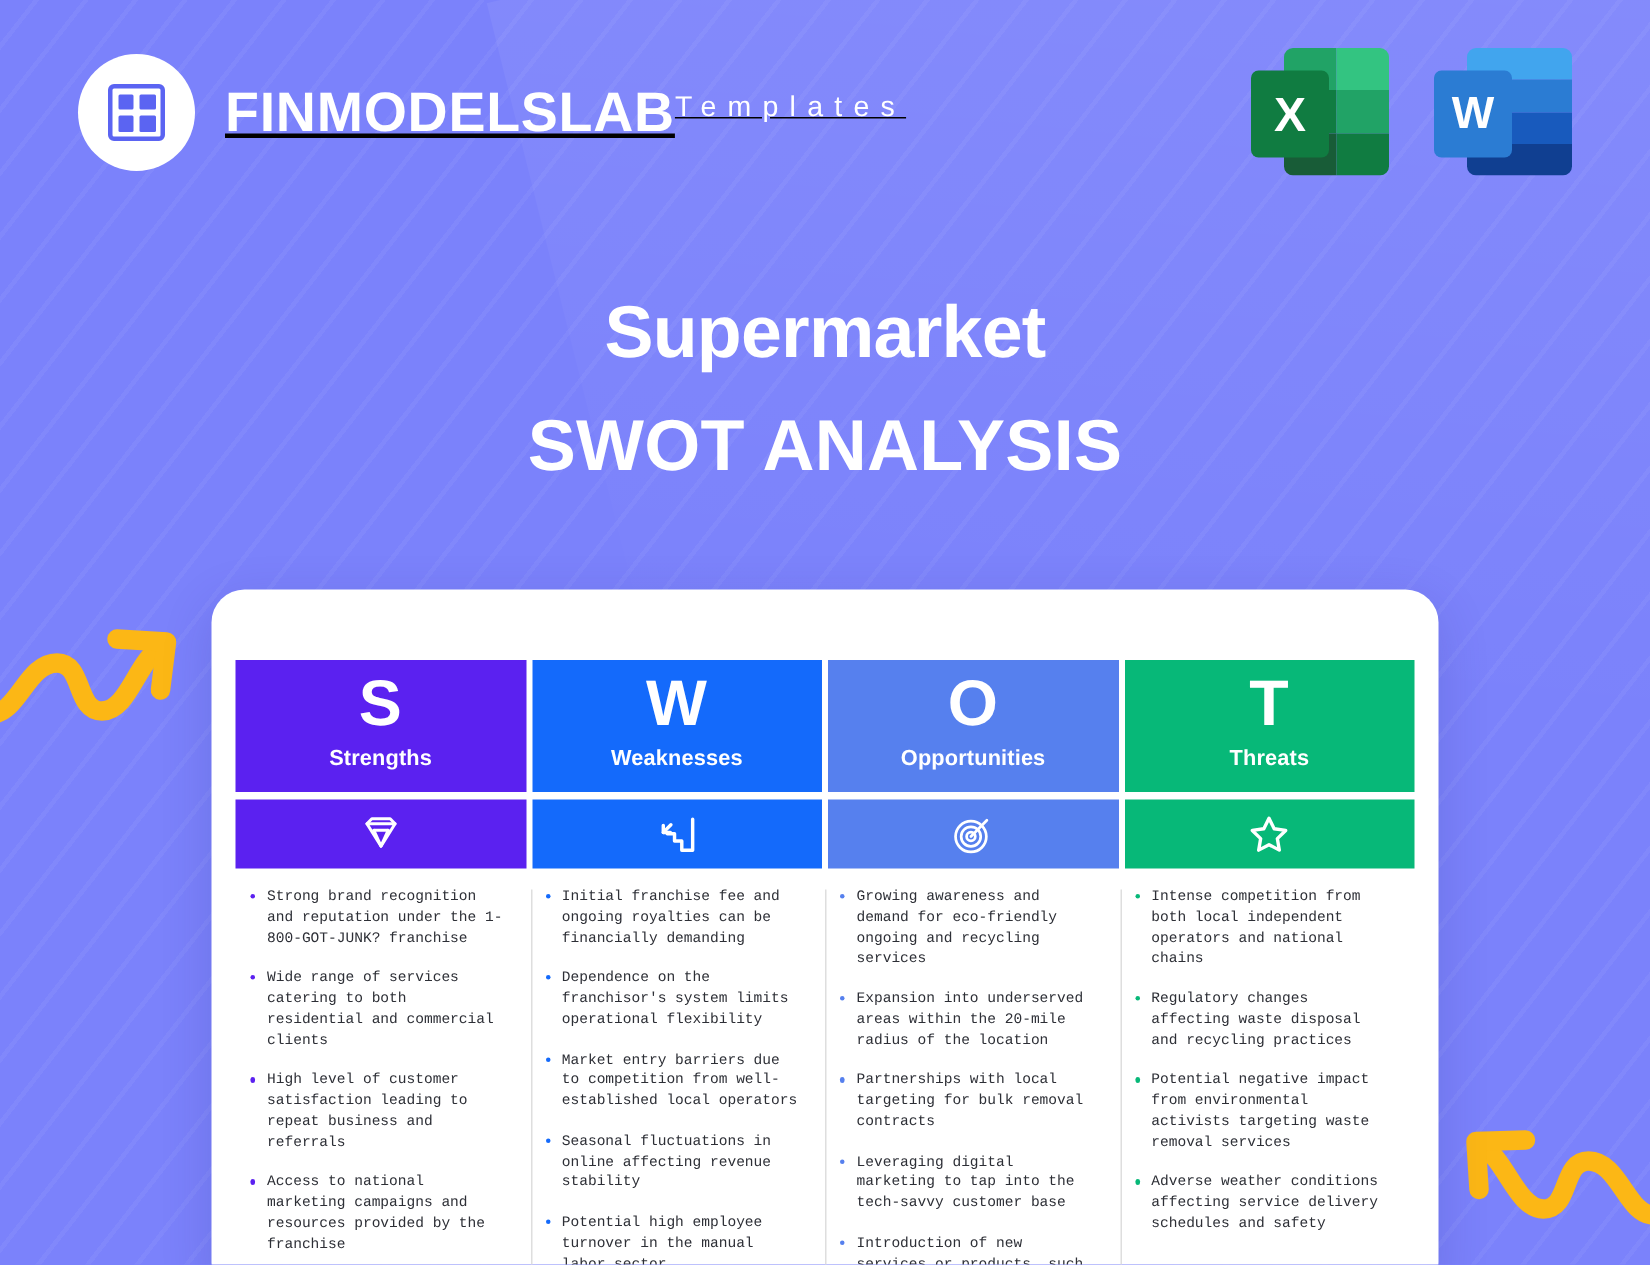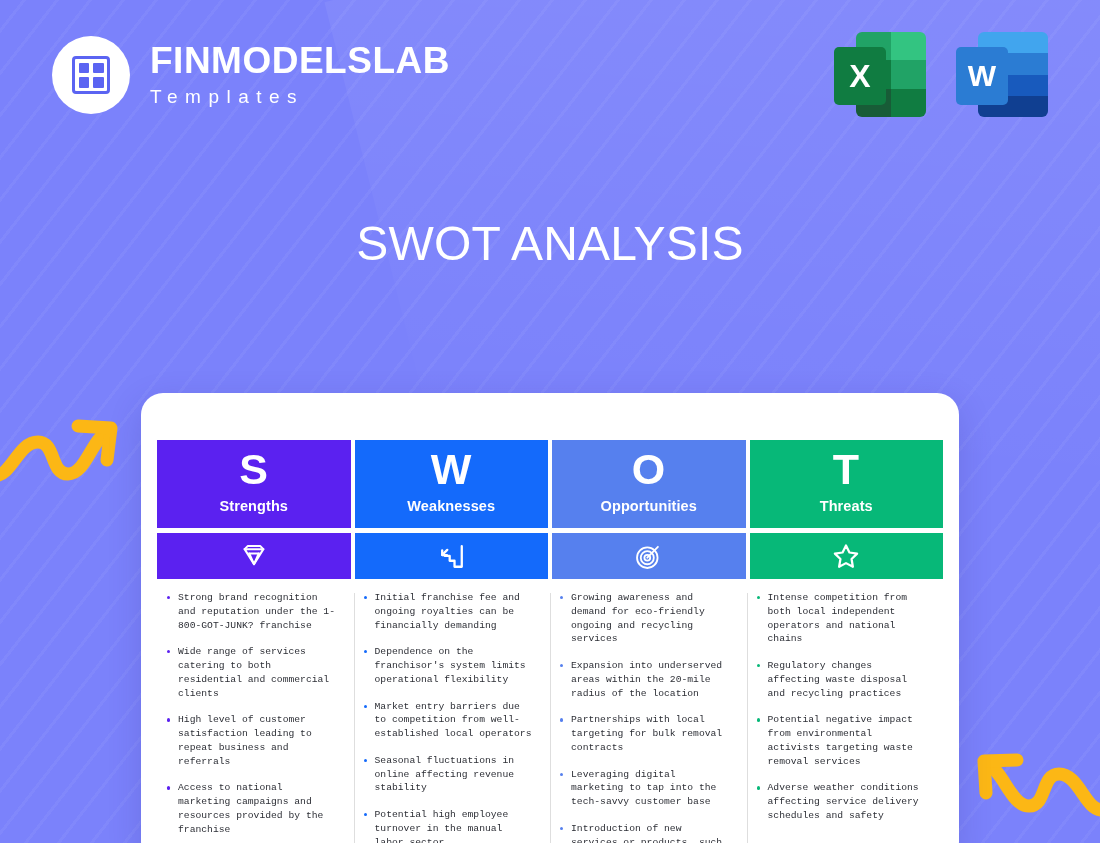--- a/index.html
+++ b/index.html
@@ -78,21 +78,21 @@
     grid-template-columns: 1fr 1fr;
     grid-template-rows: 1fr 1fr;
     gap: 3.5px;
     padding: 3.5px;
   }
   .brand-mark .grid-icon i {
     display: block;
     background: #5b64f2;
     border-radius: 1px;
   }
-  .brand-text { display: flex; flex-direction: column; }
+  .brand-text { display: flex; flex-direction: row; text-decoration: underline; }
   .brand-name {
     color: #fff;
     font-size: 37px;
     font-weight: 700;
     letter-spacing: 0.5px;
     line-height: 1.05;
     white-space: nowrap;
   }
   .brand-sub {
     color: #fff;
@@ -176,21 +176,21 @@
   .title-main {
     color: #fff;
     font-size: 49px;
     font-weight: 700;
     letter-spacing: -0.5px;
     line-height: 1.1;
   }
   .title-sub {
     color: #fff;
     font-size: 48px;
-    font-weight: 400;
+    font-weight: 700;
     letter-spacing: 0.2px;
     margin-top: 22px;
     line-height: 1.1;
   }
 
   
   .arrow { position: absolute; pointer-events: none; }
   .arrow-left  { left: -8px;  top: 402px; }
   .arrow-right { right: -4px; top: 748px; }
 
@@ -333,20 +333,21 @@
         <span class="wd-c"></span>
           <span class="wd-d"></span>
       </div>
       <div class="wd-front">W</div>
     </div>
   </div>
 
 </div>
 
 <div class="titles">
+  <div class="title-main">Supermarket</div>
   <div class="title-sub">SWOT ANALYSIS</div>
 </div>
 
 <div class="arrow arrow-left">
   <svg width="130" height="86" viewBox="0 0 130 86">
     <path d="M2 74 C 20 74, 26 40, 46 40 C 64 40, 58 72, 76 72 C 94 72, 100 36, 116 30" fill="none" stroke="#fcb715" stroke-width="13" stroke-linecap="round" stroke-linejoin="round"></path>
     <path d="M86 24 L 119 26 L 115 58" fill="none" stroke="#fcb715" stroke-width="13" stroke-linecap="round" stroke-linejoin="round"></path>
   </svg>
 </div>
 

